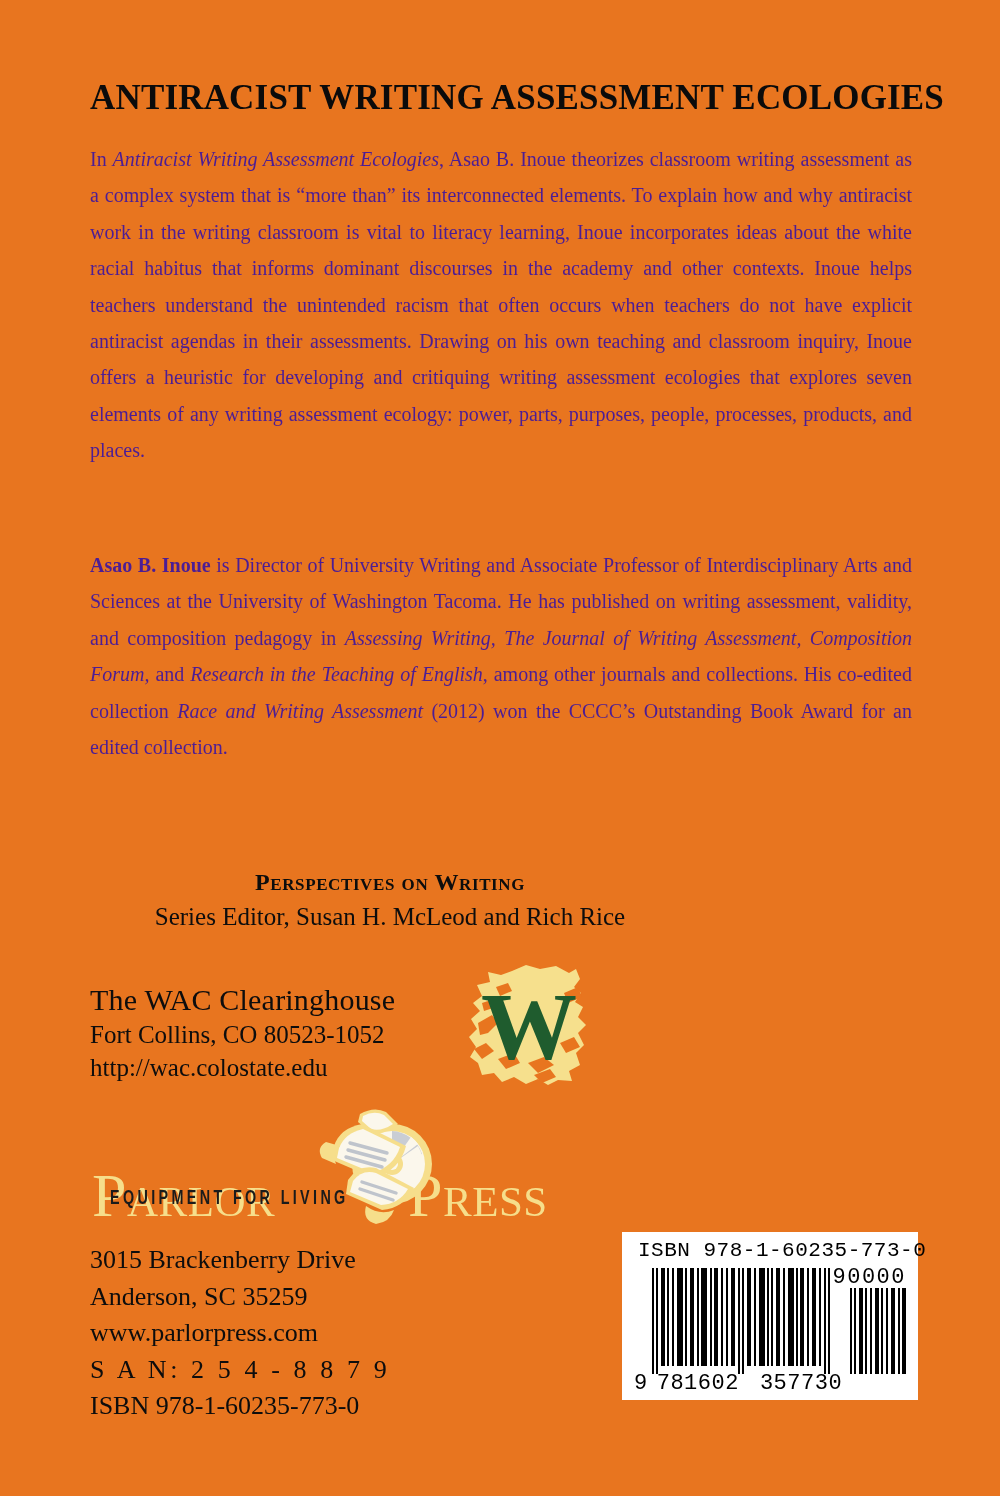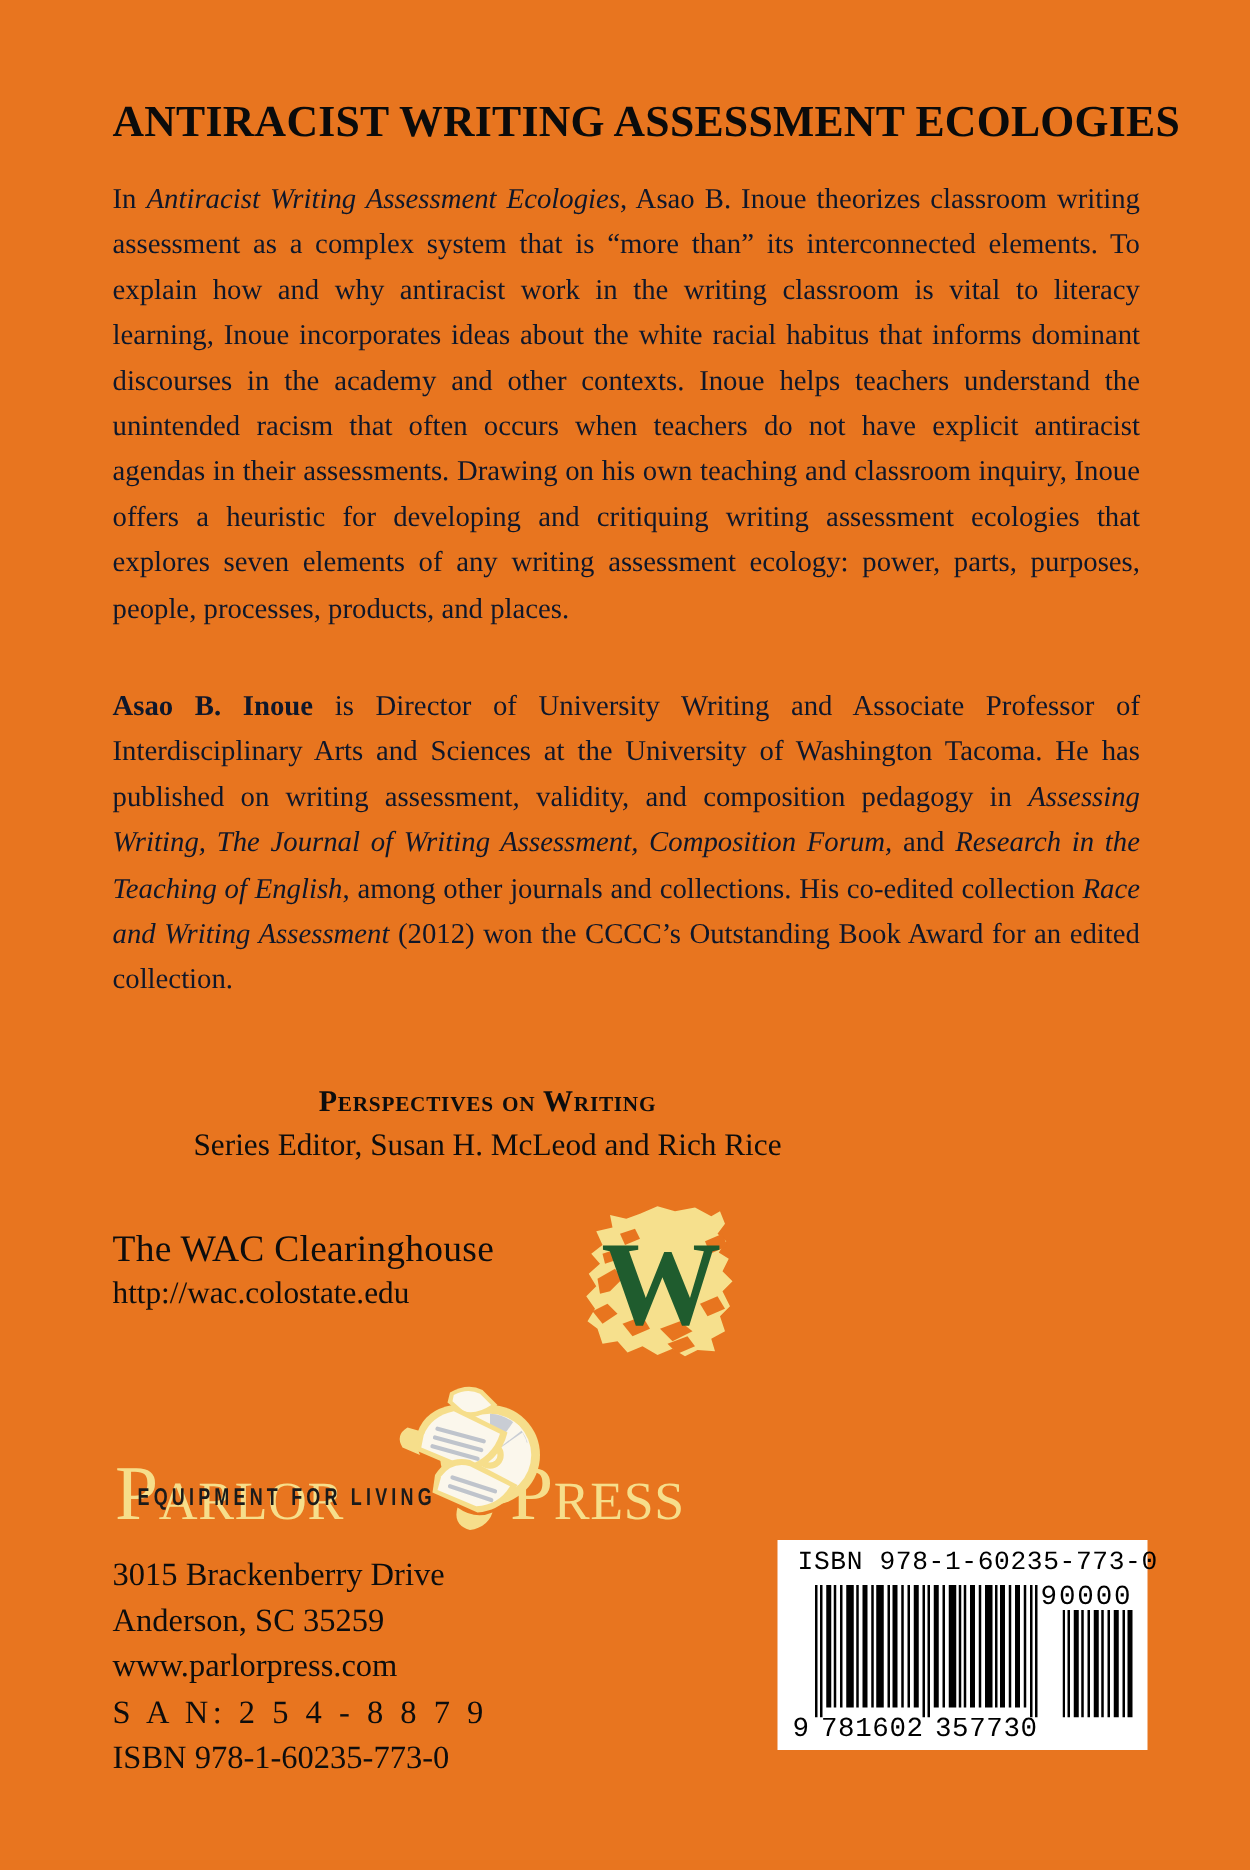--- a/index.html
+++ b/index.html
@@ -37,25 +37,25 @@
     transform-origin: left top;
     color: #0b0b0b;
     white-space: nowrap;
   }
 
   
   .blurb, .bio {
     position: absolute;
     left: 90px;
     width: 822px;
-    font-size: 23px;
+    font-size: 20px;
     line-height: 36.4px;
     text-align: justify;
     text-justify: inter-word;
-    color: #0f172a;
+    color: #4c1d95;
     hyphens: manual;
   }
   .blurb { top: 141px; }
   .bio   { top: 547px; }
   .bio .nm { font-weight: 700; }
   em, .it { font-style: italic; }
 
   
   .series-wrap {
     position: absolute;
@@ -206,21 +206,21 @@
     position: absolute;
     left: 12px;
     top: 139px;
     font-family: "Liberation Mono", "DejaVu Sans Mono", monospace;
     font-size: 22px;
     letter-spacing: 0.5px;
     color: #000;
     white-space: nowrap;
   }
   .bc-human .lead { margin-right: 9px; }
-  .bc-human .grp { margin-right: 9px; }
+  .bc-human .grp { margin-right: 21px; }
 </style>
 </head>
 <body style="background: rgb(232, 117, 31);">
 
 <div class="page">
 
   <div class="title">ANTIRACIST WRITING ASSESSMENT ECOLOGIES</div>
 
   <div class="blurb">
     <span>In </span><em>Antiracist Writing Assessment Ecologies</em><span>, Asao B. Inoue theorizes classroom writing assessment as a complex system that is “more than” its interconnected elements. To explain how and why antiracist work in the writing classroom is vital to literacy learning, Inoue incorporates ideas about the white racial habitus that informs dominant discourses in the academy and other contexts. Inoue helps teachers understand the unintended racism that often occurs when teachers do not have explicit antiracist agendas in their assessments. Drawing on his own teaching and classroom inquiry, Inoue offers a heuristic for developing and critiquing writing assessment ecologies that explores seven elements of any writing assessment ecology: power, parts, purposes, people, processes, products, and places.</span>
@@ -230,20 +230,21 @@
     <span class="nm">Asao B. Inoue</span><span> is Director of University Writing and Associate Professor of Interdisciplinary Arts and Sciences at the University of Washington Tacoma. He has published on writing assessment, validity, and composition pedagogy in </span><em>Assessing Writing,</em><span> </span><em>The Journal of Writing Assessment, Composition Forum,</em><span> and </span><em>Research in the Teaching of English</em><span>, among other journals and collections. His co-edited collection </span><em>Race and Writing Assessment</em><span> (2012) won the CCCC’s Outstanding Book Award for an edited collection.</span>
   </div>
 
   <div class="series-wrap">
     <div class="series-name">Perspectives on Writing</div>
     <div class="series-editor">Series Editor, Susan H. McLeod and Rich Rice</div>
   </div>
 
   <div class="wac-wrap">
     <div class="wac-line1">The WAC Clearinghouse</div>
+    <div class="wac-line2">Fort Collins, CO 80523-1052</div>
     <div class="wac-line3">http://wac.colostate.edu</div>
   </div>
 
   <div class="wac-logo">
     <svg width="122" height="124" viewBox="0 0 122 124" xmlns="http://www.w3.org/2000/svg" aria-hidden="true">
       <path d="M44 8 L58 2 L72 6 L88 3 L101 10 L108 6 L112 16 L106 24 L113 30 L107 39 L115 44 L110 54 L118 62 L110 70 L116 82 L108 90 L112 102 L101 108 L104 118 L90 117 L80 122 L70 116 L58 121 L46 114 L34 119 L26 110 L14 112 L10 100 L2 94 L8 84 L1 74 L9 66 L3 56 L12 48 L5 40 L14 33 L9 22 L22 19 L20 9 L33 12 Z" fill="#F6E08D"></path>
       <path d="M10 60 L24 52 L30 60 L20 70 L12 72 Z" fill="#E8751F"></path>
       <path d="M6 86 L18 80 L26 88 L14 96 Z" fill="#E8751F"></path>
       <path d="M30 96 L46 90 L52 100 L38 106 Z" fill="#E8751F"></path>
       <path d="M60 100 L76 94 L86 102 L70 110 Z" fill="#E8751F"></path>

